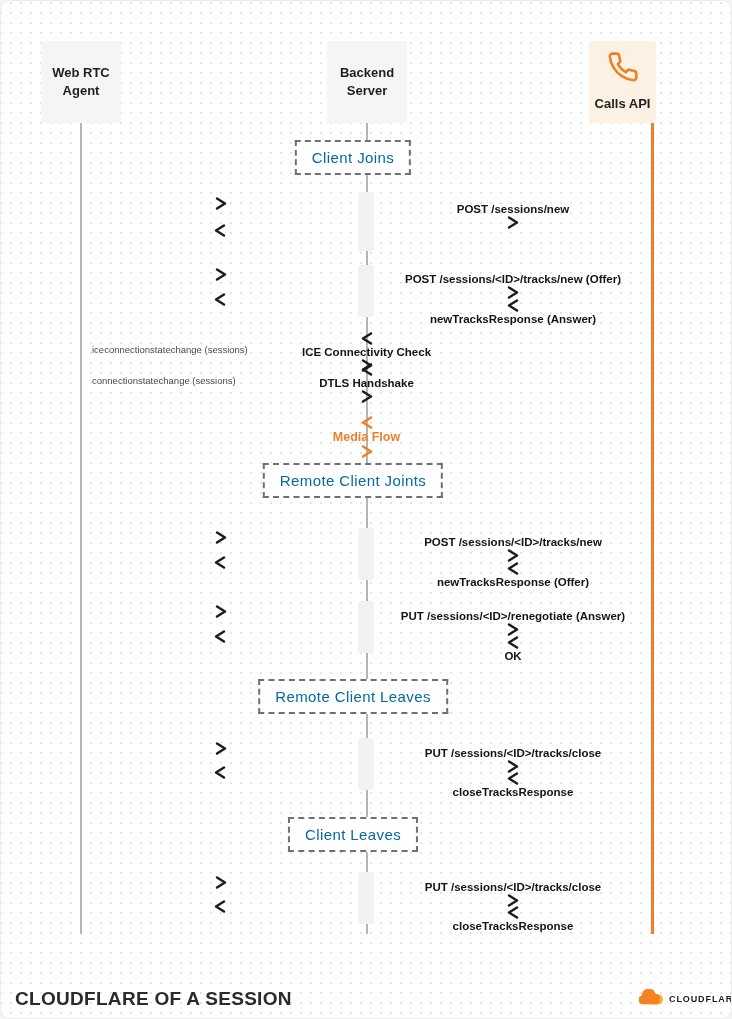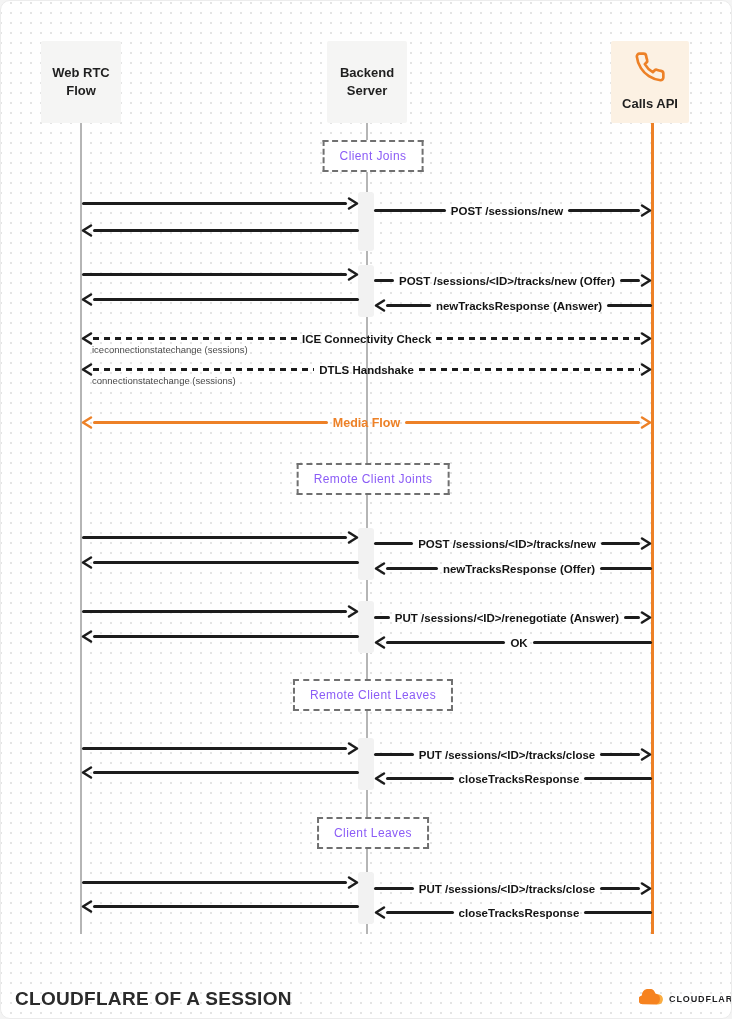--- a/index.html
+++ b/index.html
@@ -16,36 +16,36 @@
   .life.orange{width:2.5px;background:#ED8127;}
   
   .bar{position:absolute;left:357px;width:16px;background:#f2f2f2;border-radius:3px;z-index:1;}
   
   .actor{position:absolute;top:40px;height:82px;box-sizing:border-box;background:#f5f5f4;
     display:flex;flex-direction:column;align-items:center;justify-content:center;
     font-weight:700;font-size:13px;color:#1f1f1f;line-height:1.35;text-align:center;z-index:5;border-radius:2px;}
   .actor.calls{background:#FCF1E3;}
   .actor .icn{margin-bottom:7px;display:block;}
   
-  .msg{position:absolute;display:flex;align-items:center;height:15px;z-index:3;}
+  .msg{position:absolute;display:flex;align-items:center;height:15px;z-index:3;flex-direction:column;}
   .msg .seg{flex:1;min-width:4px;height:2.5px;background:#1c1c1c;border-radius:2px;}
   .msg .dseg{flex:1;min-width:4px;height:2.5px;
     background:repeating-linear-gradient(90deg,#1c1c1c 0 6px,transparent 6px 11px);}
   .msg .lbl{font-weight:700;font-size:11.5px;color:#141414;padding:0 5px;white-space:nowrap;}
   .msg svg.head{flex:0 0 auto;display:block;}
   .msg polyline{fill:none;stroke:#1c1c1c;stroke-width:2.5;stroke-linecap:round;stroke-linejoin:round;}
   .msg.mf .seg{background:#ED8127;}
   .msg.mf .lbl{color:#ED8127;font-size:12.5px;}
   .msg.mf polyline{stroke:#ED8127;}
   
   .note{position:absolute;font-size:9.5px;color:#4a4a4a;z-index:3;white-space:nowrap;}
   
-  .phase{position:absolute;left:372px;transform:translateX(-50%);
+  .phase{position:absolute;left:352px;transform:translateX(-50%);
     border:2px dashed #707070;background:#ffffff;padding:7px 15px;z-index:4;
-    font-size:12px;font-weight:500;color:#8b5cf6;letter-spacing:.4px;white-space:nowrap;}
+    font-size:15px;font-weight:500;color:#0369a1;letter-spacing:.4px;white-space:nowrap;}
   
   .title{position:absolute;left:14px;top:987px;font-size:19px;font-weight:700;color:#2b2b2b;letter-spacing:.3px;z-index:5;}
   .brand{position:absolute;left:638px;top:988px;display:flex;align-items:center;gap:4px;z-index:5;}
   .brand .txt{font-size:9px;font-weight:800;letter-spacing:.1em;color:#1d1d1f;}
 </style>
 </head>
 <body>
 
 <div class="page">
 
@@ -55,27 +55,27 @@
 
   <div class="bar" style="top:191px;height:59px"></div>
   <div class="bar" style="top:264px;height:52px"></div>
   <div class="bar" style="top:527px;height:52px"></div>
   <div class="bar" style="top:600px;height:52px"></div>
   <div class="bar" style="top:737px;height:52px"></div>
   <div class="bar" style="top:871px;height:52px"></div>
 
   <div class="actor" style="left:40px;width:80px">
     <span>Web RTC</span>
-    <span>Flow</span>
+    <span>Agent</span>
   </div>
   <div class="actor" style="left:326px;width:80px">
     <span>Backend</span>
     <span>Server</span>
   </div>
-  <div class="actor calls" style="left:610px;width:78px">
+  <div class="actor calls" style="left:588px;width:67px">
     <span class="icn">
       <svg width="32" height="32" viewBox="0 0 24 24" fill="none" stroke="#ED8127" stroke-width="2" stroke-linecap="round" stroke-linejoin="round">
           <path d="M22 16.92v3a2 2 0 0 1-2.18 2 19.79 19.79 0 0 1-8.63-3.07 19.5 19.5 0 0 1-6-6 19.79 19.79 0 0 1-3.07-8.67A2 2 0 0 1 4.11 2h3a2 2 0 0 1 2 1.72 12.84 12.84 0 0 0 .7 2.81 2 2 0 0 1-.45 2.11L8.09 9.91a16 16 0 0 0 6 6l1.27-1.27a2 2 0 0 1 2.11-.45 12.84 12.84 0 0 0 2.81.7A2 2 0 0 1 22 16.92z"></path>
         </svg>
     </span>
     <span>Calls API</span>
   </div>
 
   <div class="phase" style="top:139px"><span>Client Joins</span></div>
   <div class="phase" style="top:462px"><span>Remote Client Joints</span></div>

